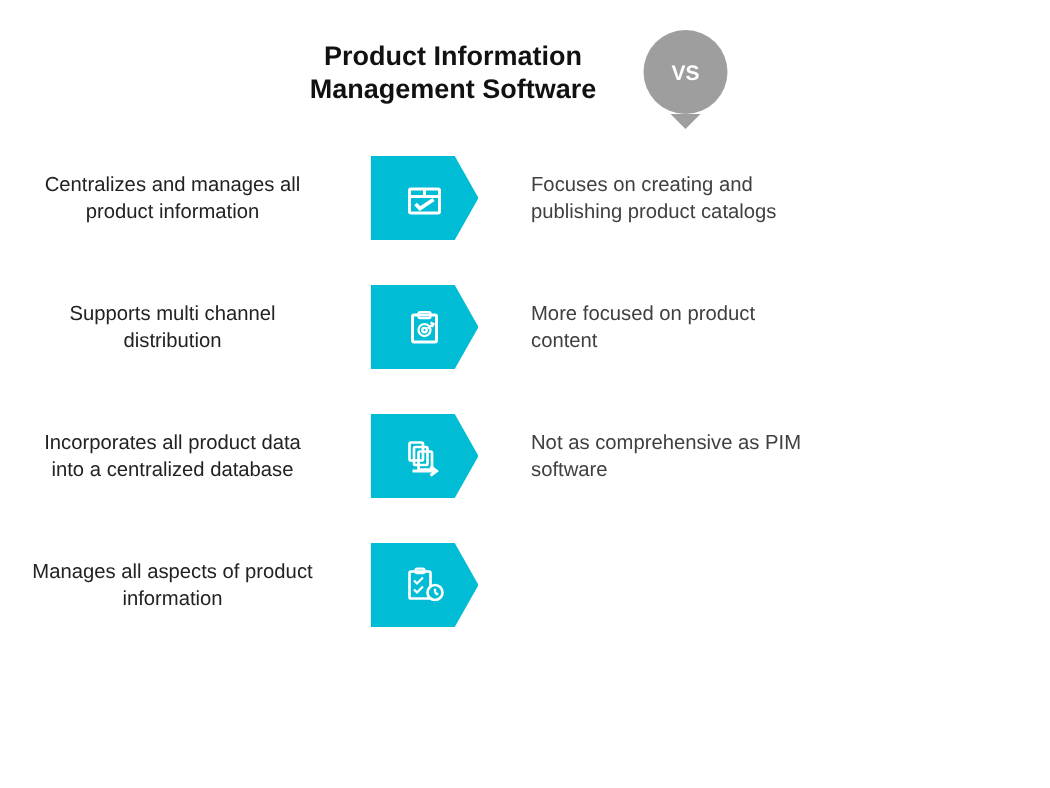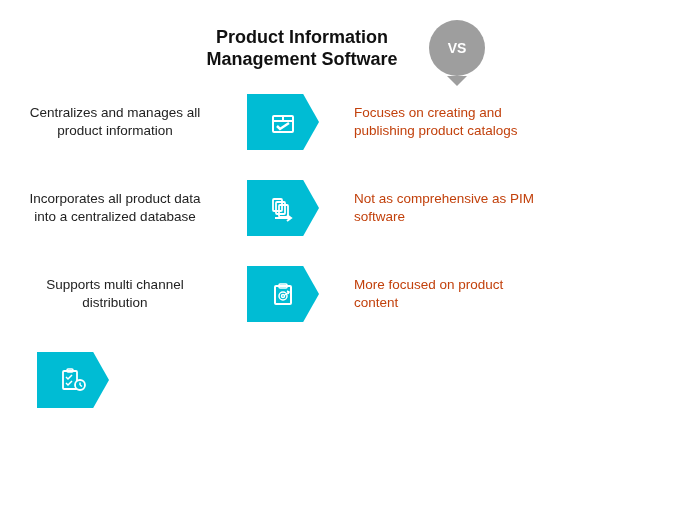--- a/index.html
+++ b/index.html
@@ -20,21 +20,21 @@
       align-items: center;
       padding: 20px 10px 10px 10px;
     }
 
     
     .header {
       display: flex;
       align-items: center;
       justify-content: center;
       width: 100%;
-      margin-bottom: 6px;
+      margin-bottom: 16px;
       gap: 4px;
     }
 
     .header-title {
       width: 210px;
       text-align: center;
       font-size: 18px;
       font-weight: bold;
       color: #111;
       line-height: 1.25;
@@ -119,21 +119,21 @@
       width: 32px;
       height: 32px;
       fill: white;
       stroke: white;
     }
 
     .right-text {
       width: 210px;
       text-align: left;
       font-size: 13.5px;
-      color: #c2410c;
+      color: #404040;
       line-height: 1.3;
       padding: 0 8px;
     }
   </style>
 </head>
 <body>
 
 <div class="container">
 
   <div class="header">
@@ -156,58 +156,59 @@
             <line x1="16" y1="10" x2="16" y2="15" stroke="white" stroke-width="2"></line>
 
             <polyline points="10,20 13,23 22,17" stroke="white" stroke-width="2.5" fill="none"></polyline>
           </svg>
         </div>
       </div>
       <div class="right-text">Focuses on creating and publishing product catalogs</div>
     </div>
 
     <div class="row">
+      <div class="left-text">Supports multi channel distribution</div>
+      <div class="icon-wrapper">
+        <div class="icon-arrow">
+          <svg viewBox="0 0 32 32" xmlns="http://www.w3.org/2000/svg" fill="none" stroke="white" stroke-width="2">
+
+            <rect x="8" y="8" width="16" height="18" rx="1" stroke="white" stroke-width="2" fill="none"></rect>
+            <rect x="12" y="6" width="8" height="4" rx="1" stroke="white" stroke-width="1.5" fill="none"></rect>
+
+            <circle cx="16" cy="18" r="4" stroke="white" stroke-width="1.5" fill="none"></circle>
+            <circle cx="16" cy="18" r="1.5" stroke="white" stroke-width="1.5" fill="none"></circle>
+
+            <line x1="22" y1="14" x2="18" y2="17" stroke="white" stroke-width="1.5"></line>
+            <polyline points="20,13 22,14 21,16" stroke="white" stroke-width="1.5" fill="none"></polyline>
+          </svg>
+        </div>
+      </div>
+      <div class="right-text">More focused on product content</div>
+    </div>
+
+    <div class="row">
       <div class="left-text">Incorporates all product data into a centralized database</div>
       <div class="icon-wrapper">
         <div class="icon-arrow">
           <svg viewBox="0 0 32 32" xmlns="http://www.w3.org/2000/svg" fill="none" stroke="white" stroke-width="2">
 
             <rect x="6" y="7" width="9" height="12" rx="1" stroke="white" stroke-width="1.8" fill="none"></rect>
             <rect x="9" y="10" width="9" height="12" rx="1" stroke="white" stroke-width="1.8" fill="none"></rect>
             <rect x="12" y="13" width="9" height="12" rx="1" stroke="white" stroke-width="1.8" fill="none"></rect>
 
             <line x1="8" y1="26" x2="24" y2="26" stroke="white" stroke-width="2"></line>
             <polyline points="20,23 24,26 20,29" stroke="white" stroke-width="2" fill="none"></polyline>
           </svg>
         </div>
       </div>
       <div class="right-text">Not as comprehensive as PIM software</div>
     </div>
 
     <div class="row">
-      <div class="left-text">Supports multi channel distribution</div>
-      <div class="icon-wrapper">
-        <div class="icon-arrow">
-          <svg viewBox="0 0 32 32" xmlns="http://www.w3.org/2000/svg" fill="none" stroke="white" stroke-width="2">
-
-            <rect x="8" y="8" width="16" height="18" rx="1" stroke="white" stroke-width="2" fill="none"></rect>
-            <rect x="12" y="6" width="8" height="4" rx="1" stroke="white" stroke-width="1.5" fill="none"></rect>
-
-            <circle cx="16" cy="18" r="4" stroke="white" stroke-width="1.5" fill="none"></circle>
-            <circle cx="16" cy="18" r="1.5" stroke="white" stroke-width="1.5" fill="none"></circle>
-
-            <line x1="22" y1="14" x2="18" y2="17" stroke="white" stroke-width="1.5"></line>
-            <polyline points="20,13 22,14 21,16" stroke="white" stroke-width="1.5" fill="none"></polyline>
-          </svg>
-        </div>
-      </div>
-      <div class="right-text">More focused on product content</div>
-    </div>
-
-    <div class="row">
+      <div class="left-text">Manages all aspects of product information</div>
       <div class="icon-wrapper">
         <div class="icon-arrow">
           <svg viewBox="0 0 32 32" xmlns="http://www.w3.org/2000/svg" fill="none" stroke="white" stroke-width="2">
 
             <rect x="6" y="7" width="14" height="18" rx="1" stroke="white" stroke-width="1.8" fill="none"></rect>
             <rect x="10" y="5" width="6" height="3" rx="1" stroke="white" stroke-width="1.5" fill="none"></rect>
 
             <polyline points="9,13 11,15 15,11" stroke="white" stroke-width="1.5" fill="none"></polyline>
             <polyline points="9,19 11,21 15,17" stroke="white" stroke-width="1.5" fill="none"></polyline>
 

